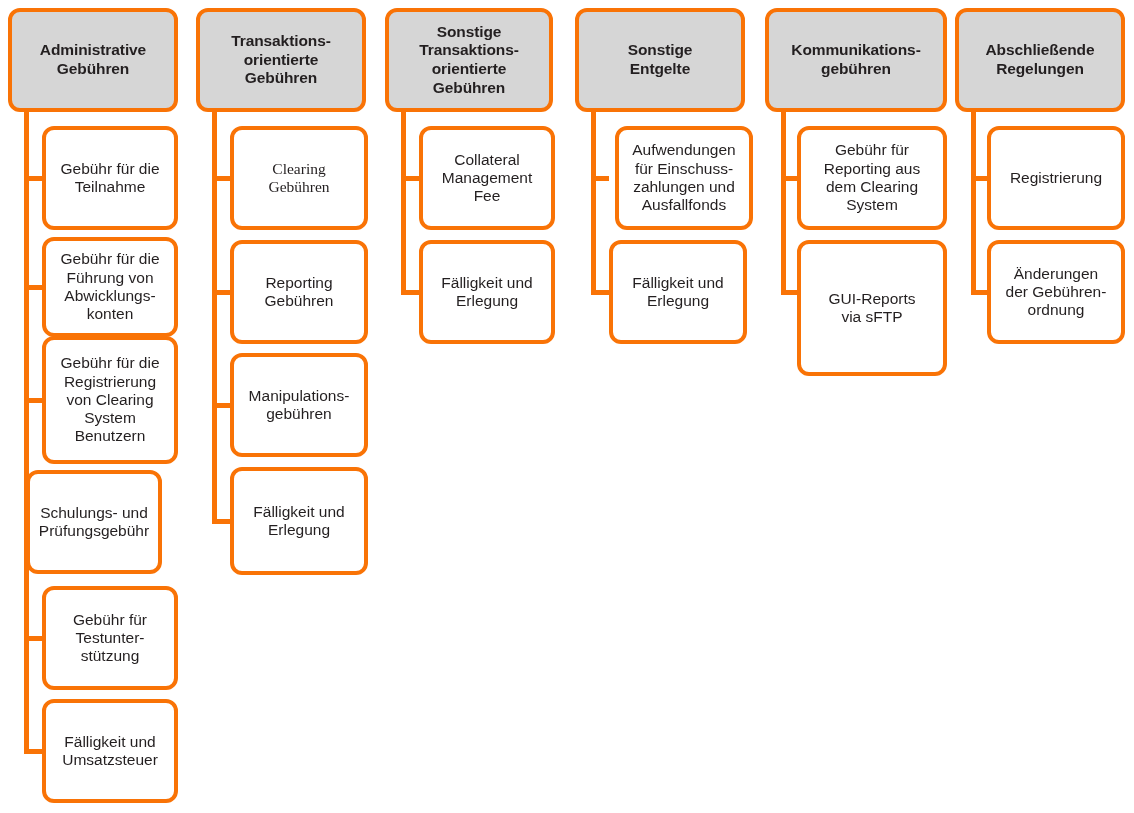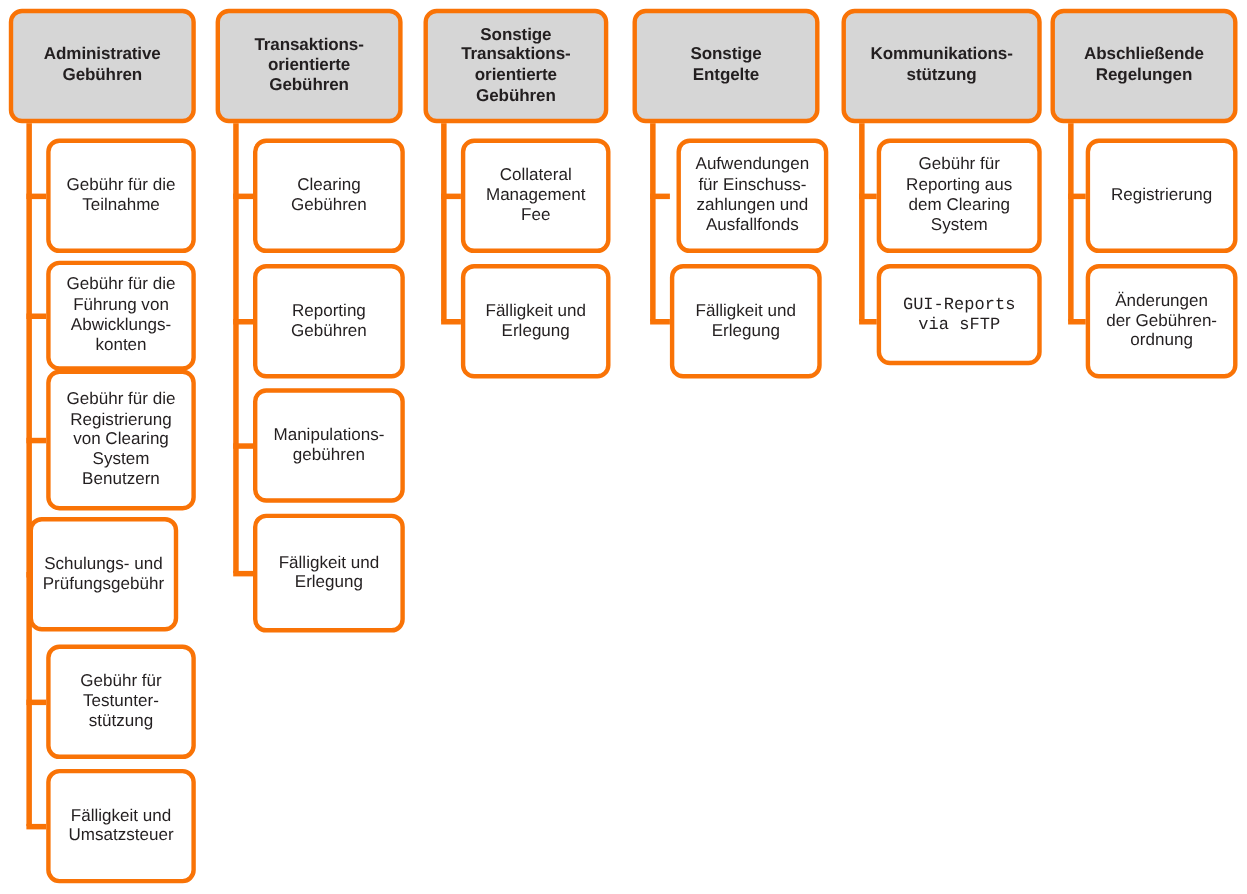--- a/index.html
+++ b/index.html
@@ -118,21 +118,21 @@
       </div>
     </div>
     <div class="column" style="left: 0px; --accent: #f97306;">
       <div class="trunk" style="left: 212px; top: 112px; height: 409px;"></div>
       <div class="node header" style="left: 196px; top: 8px; width: 170px; height: 104px;">
         <span class="node-label">Transaktions-
 orientierte
 Gebühren</span>
       </div>
       <div class="stub" style="left: 212px; top: 175.5px; width: 18px;"></div>
-      <div class="node" style="left: 230px; top: 126px; width: 138px; height: 104px;">
+      <div class="node" style="left: 230px; top: 126px; width: 138px; height: 104px; font-family: Liberation Serif, serif;">
         <span class="node-label">Clearing
 Gebühren</span>
       </div>
       <div class="stub" style="left: 212px; top: 289.5px; width: 18px;"></div>
       <div class="node" style="left: 230px; top: 240px; width: 138px; height: 104px;">
         <span class="node-label">Reporting
 Gebühren</span>
       </div>
       <div class="stub" style="left: 212px; top: 402.5px; width: 18px;"></div>
       <div class="node" style="left: 230px; top: 353px; width: 138px; height: 104px;">
@@ -181,31 +181,31 @@
       <div class="stub" style="left: 591px; top: 289.5px; width: 18px;"></div>
       <div class="node" style="left: 609px; top: 240px; width: 138px; height: 104px;">
         <span class="node-label">Fälligkeit und
 Erlegung</span>
       </div>
     </div>
     <div class="column" style="left: 0px; --accent: #f97306;">
       <div class="trunk" style="left: 781px; top: 112px; height: 180px;"></div>
       <div class="node header" style="left: 765px; top: 8px; width: 182px; height: 104px;">
         <span class="node-label">Kommunikations-
-stützung</span>
+gebühren</span>
       </div>
       <div class="stub" style="left: 781px; top: 175.5px; width: 16px;"></div>
       <div class="node" style="left: 797px; top: 126px; width: 150px; height: 104px;">
         <span class="node-label">Gebühr für
 Reporting aus
 dem Clearing
 System</span>
       </div>
       <div class="stub" style="left: 781px; top: 289.5px; width: 16px;"></div>
-      <div class="node" style="left: 797px; top: 240px; width: 150px; height: 92px; font-family: Liberation Mono, monospace;">
+      <div class="node" style="left: 797px; top: 240px; width: 150px; height: 136px;">
         <span class="node-label">GUI-Reports
 via sFTP</span>
       </div>
     </div>
     <div class="column" style="left: 0px; --accent: #f97306;">
       <div class="trunk" style="left: 971px; top: 112px; height: 180px;"></div>
       <div class="node header" style="left: 955px; top: 8px; width: 170px; height: 104px; align-items: center;">
         <span class="node-label">Abschließende
 Regelungen</span>
       </div>

